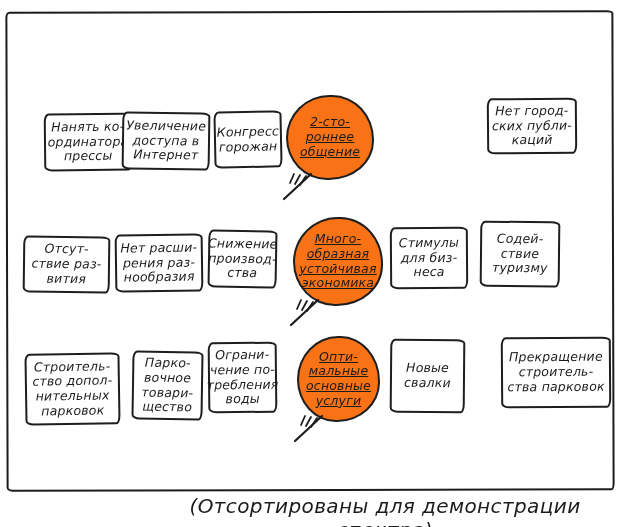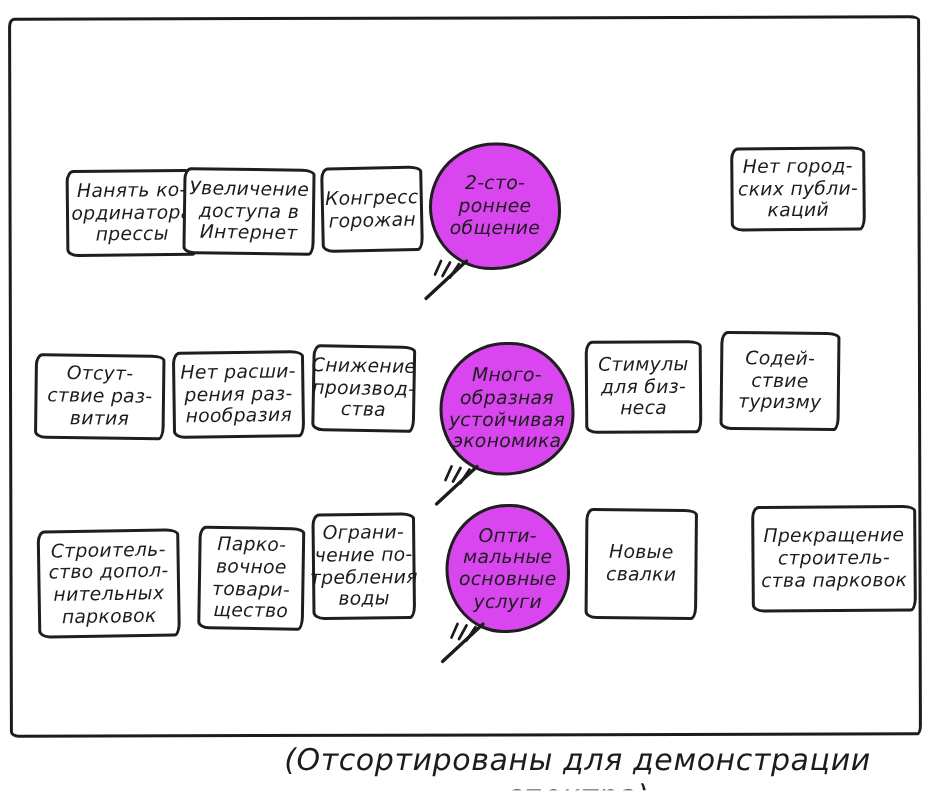--- a/index.html
+++ b/index.html
@@ -41,29 +41,30 @@
     padding: 2px;
   }
   .note span, .bubble span {
     white-space: pre-line;
     font-size: 12.5px;
     line-height: 1.18;
     letter-spacing: 0.2px;
   }
   .bubble {
     position: absolute;
-    background: #d946ef;
+    background: #f97316;
     border: 2.2px solid #1e1e1e;
     border-radius: 50% 48% 52% 47% / 51% 53% 46% 50%;
     display: flex;
     align-items: center;
     justify-content: center;
     text-align: center;
     box-sizing: border-box;
     padding: 4px;
+    text-decoration: underline;
   }
   .pin {
     position: absolute;
     left: -10px;
     bottom: -24px;
   }
   .caption {
     position: absolute;
     left: 150px;
     top: 494px;
@@ -77,21 +78,21 @@
   .r1c1 { left: 28px;  top: 113px; width: 88px;  height: 58px; transform: rotate(-0.6deg); margin-left: 16px; }
   .r1c2 { left: 122px; top: 112px; width: 88px;  height: 58px; transform: rotate(0.8deg); }
   .r1c3 { left: 214px; top: 111px; width: 68px;  height: 57px; transform: rotate(-1.2deg); }
   .bub1 { left: 286px; top: 95px;  width: 88px;  height: 85px; }
   .r1c4 { left: 387px; top: 99px;  width: 90px;  height: 57px; transform: rotate(0.5deg); }
   .r1c5 { left: 487px; top: 98px;  width: 90px;  height: 56px; transform: rotate(-0.5deg); }
   
   .r2c1 { left: 23px;  top: 236px; width: 87px;  height: 57px; transform: rotate(0.7deg); }
   .r2c2 { left: 115px; top: 234px; width: 88px;  height: 58px; transform: rotate(-0.8deg); }
   .r2c3 { left: 208px; top: 230px; width: 69px;  height: 58px; transform: rotate(1deg); }
-  .bub2 { left: 293px; top: 228px; width: 90px;  height: 89px; }
+  .bub2 { left: 293px; top: 217px; width: 90px;  height: 89px; }
   .r2c4 { left: 390px; top: 227px; width: 78px;  height: 62px; transform: rotate(-0.4deg); }
   .r2c5 { left: 480px; top: 221px; width: 80px;  height: 66px; transform: rotate(0.6deg); }
   
   .r3c1 { left: 25px;  top: 353px; width: 95px;  height: 72px; transform: rotate(-0.9deg); }
   .r3c2 { left: 132px; top: 351px; width: 71px;  height: 69px; transform: rotate(0.9deg); }
   .r3c3 { left: 208px; top: 342px; width: 69px;  height: 71px; transform: rotate(-0.6deg); }
   .bub3 { left: 297px; top: 336px; width: 83px;  height: 86px; }
   .r3c4 { left: 390px; top: 339px; width: 75px;  height: 74px; transform: rotate(0.5deg); }
   .r3c5 { left: 501px; top: 337px; width: 110px; height: 71px; transform: rotate(-0.4deg); }
 </style>

